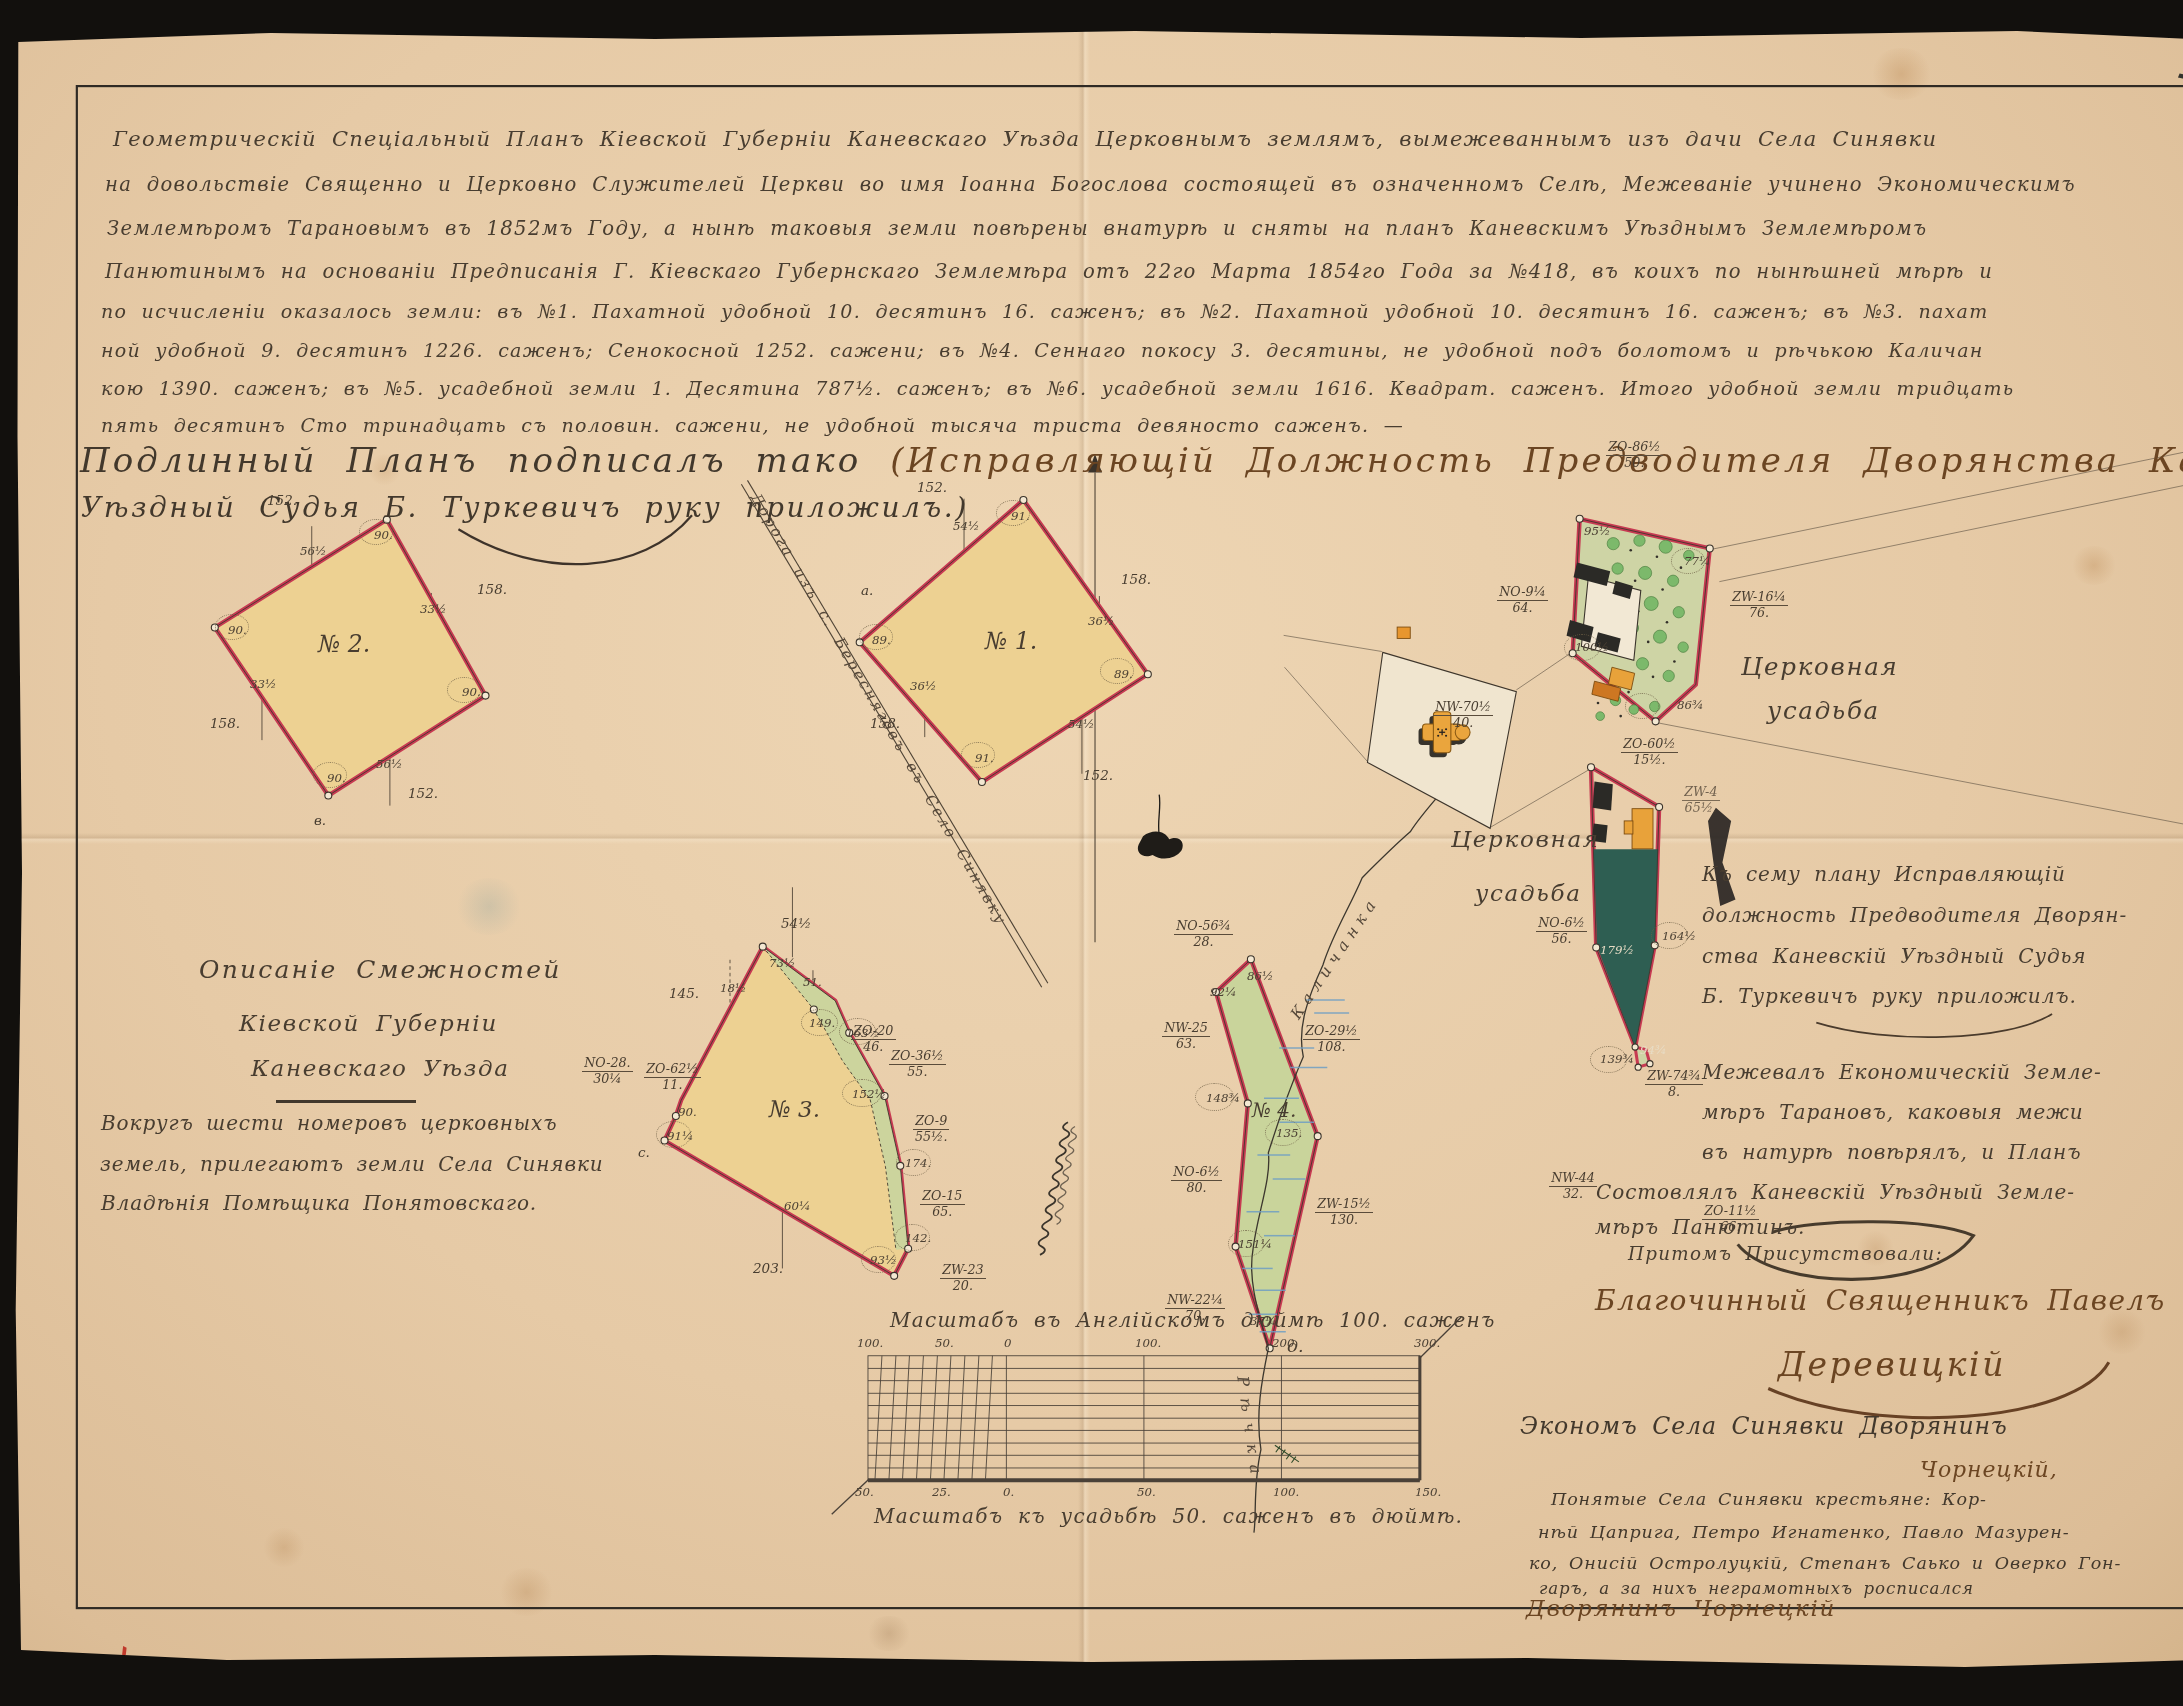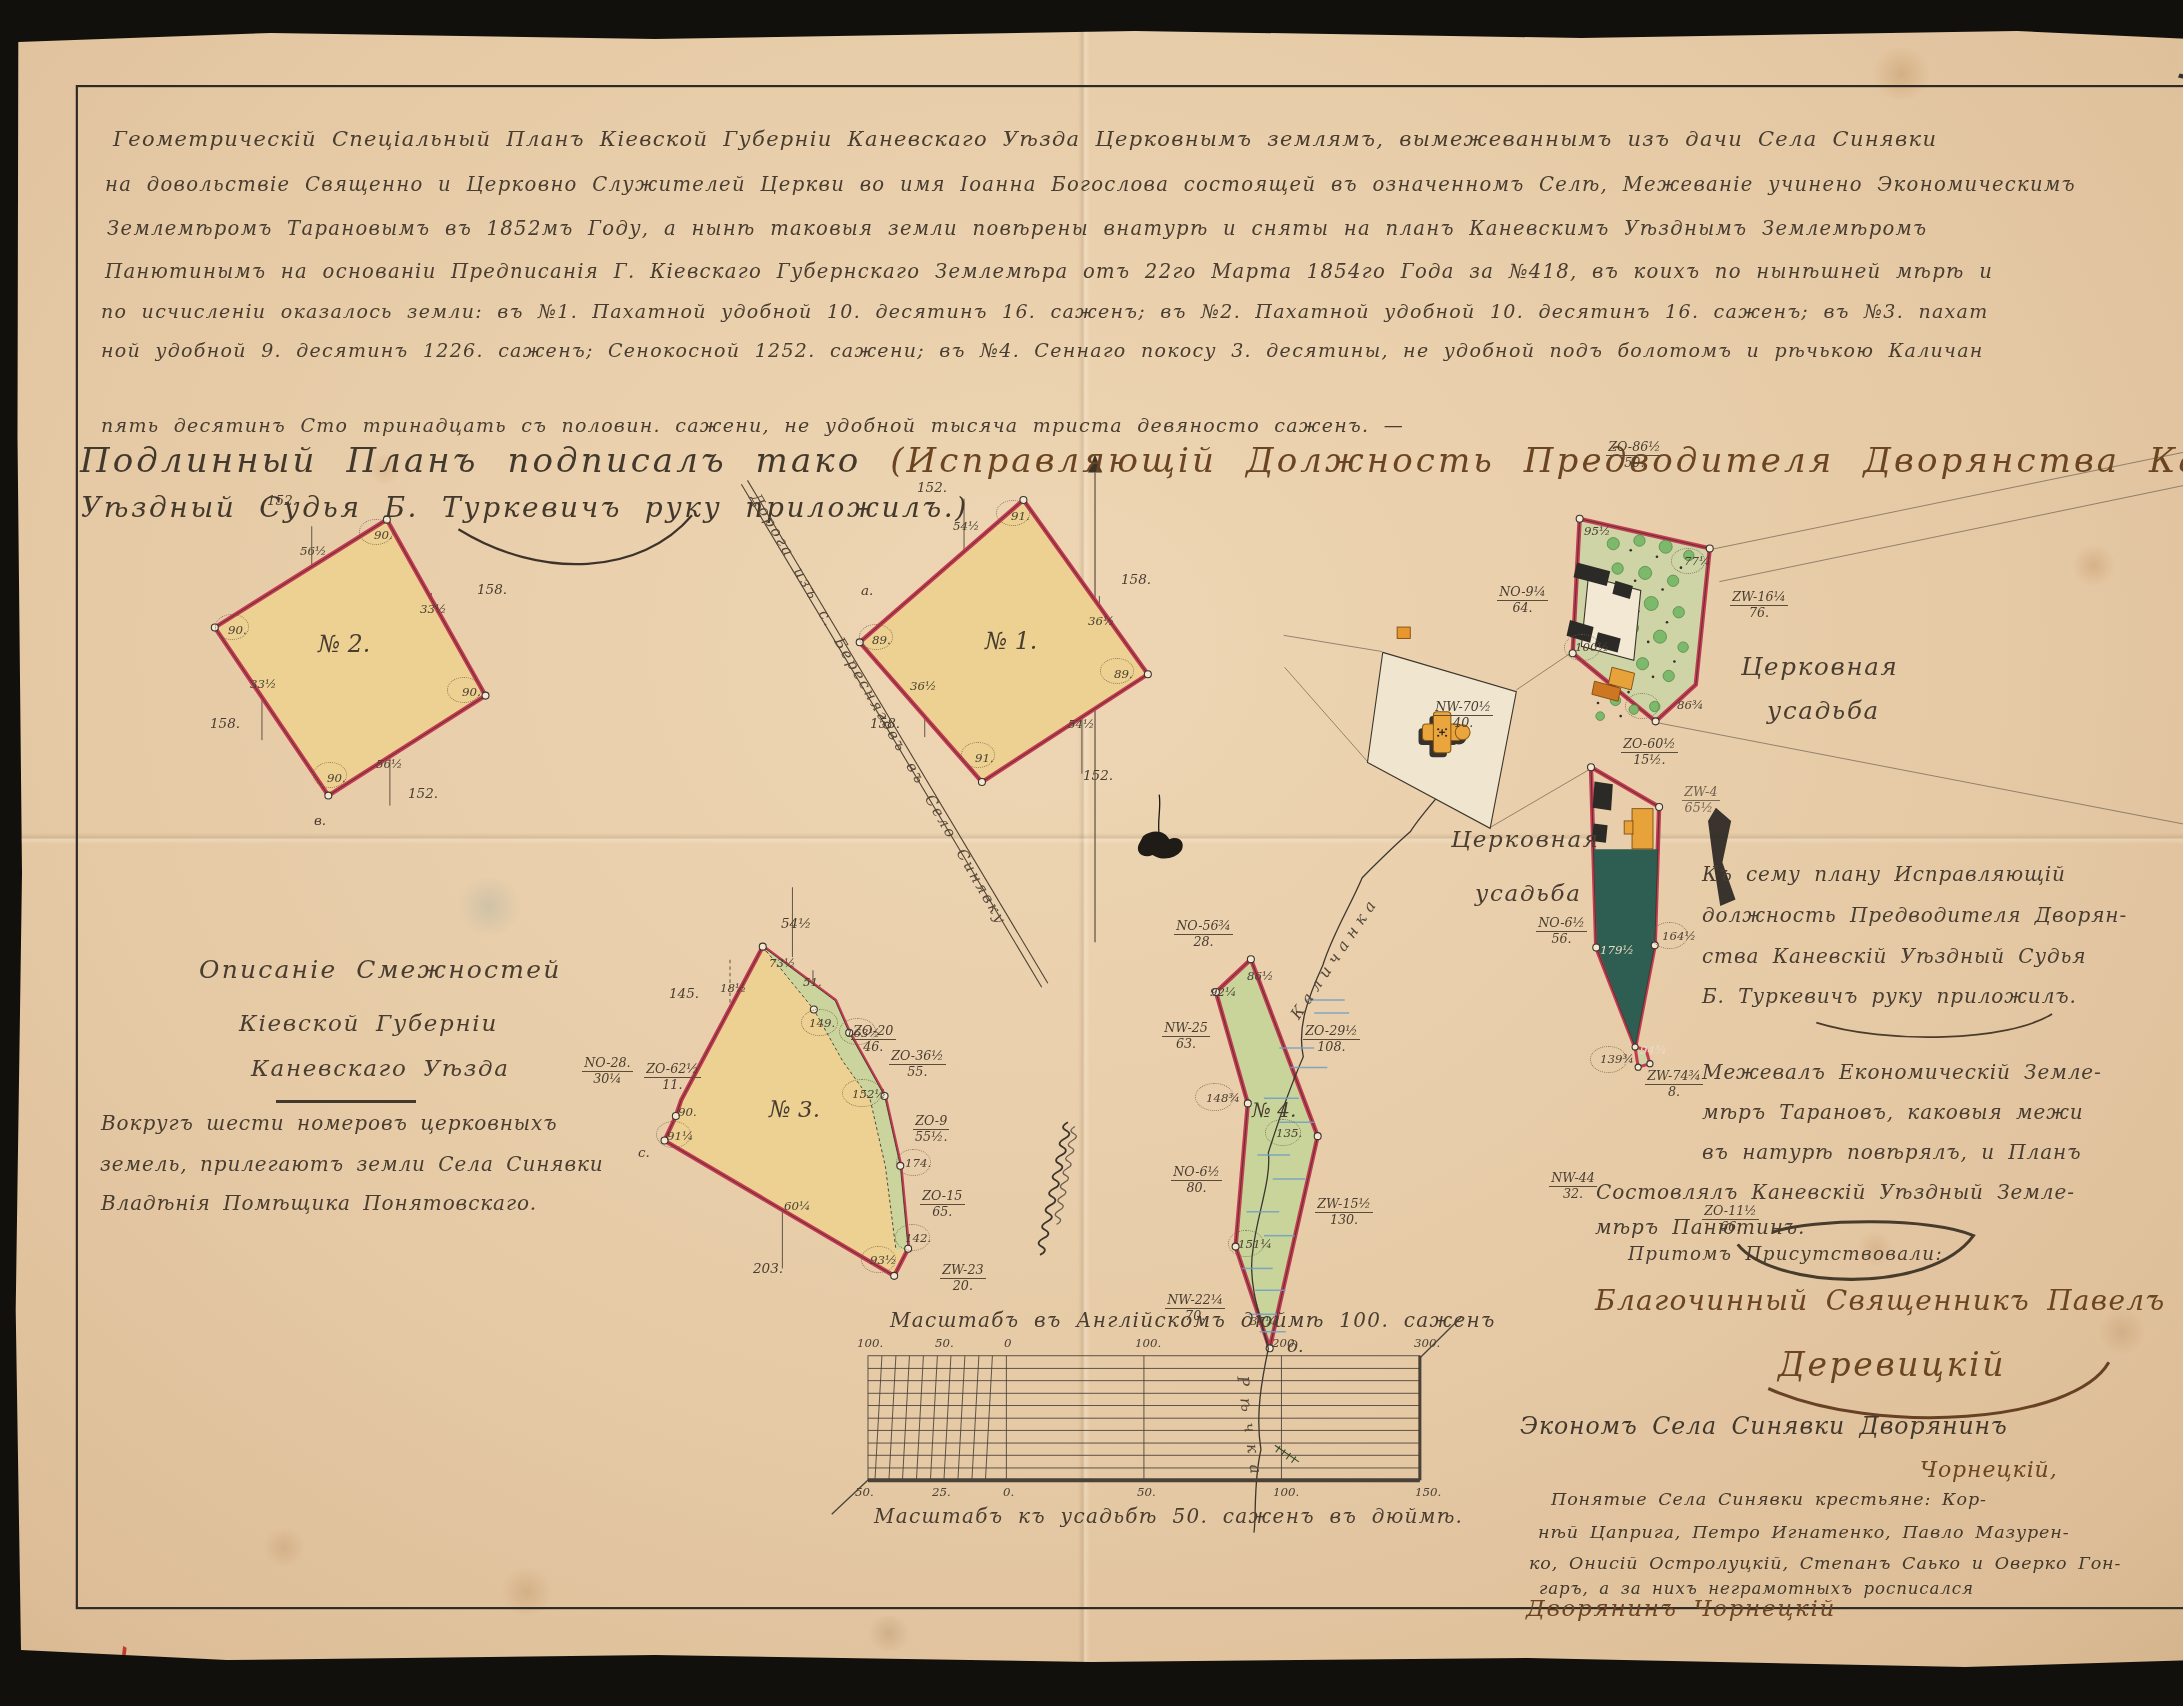--- a/index.html
+++ b/index.html
@@ -316,20 +316,21 @@
       <polygon points="5128,2145 5060,2190 5008,2262 5042,2345 5128,2408" fill="#12100d" stroke="#efdcbd" stroke-width="3"></polygon>
     </g>
   </svg>
 
   <div class="lbl hw" style="left:113px;top:128px;font-size:21px;">Геометрическій Спеціальный Планъ Кіевской Губерніи Каневскаго Уѣзда Церковнымъ землямъ, вымежеваннымъ изъ дачи Села Синявки</div>
   <div class="lbl hw" style="left:105px;top:175px;font-size:19.6px;">на довольствіе Священно и Церковно Служителей Церкви во имя Іоанна Богослова состоящей въ означенномъ Селѣ, Межеваніе учинено Экономическимъ</div>
   <div class="lbl hw" style="left:107px;top:219px;font-size:19.6px;">Землемѣромъ Тарановымъ въ 1852мъ Году, а нынѣ таковыя земли повѣрены внатурѣ и сняты на планъ Каневскимъ Уѣзднымъ Землемѣромъ</div>
   <div class="lbl hw" style="left:105px;top:262px;font-size:19.6px;">Панютинымъ на основаніи Предписанія Г. Кіевскаго Губернскаго Землемѣра отъ 22го Марта 1854го Года за №418, въ коихъ по нынѣшней мѣрѣ и</div>
   <div class="lbl hw" style="left:101px;top:302px;font-size:19px;">по исчисленіи оказалось земли: въ №1. Пахатной удобной 10. десятинъ 16. саженъ; въ №2. Пахатной удобной 10. десятинъ 16. саженъ; въ №3. пахат</div>
   <div class="lbl hw" style="left:101px;top:341px;font-size:19px;">ной удобной 9. десятинъ 1226. саженъ; Сенокосной 1252. сажени; въ №4. Сеннаго покосу 3. десятины, не удобной подъ болотомъ и рѣчькою Каличан</div>
+  <div class="lbl hw" style="left:101px;top:379px;font-size:19px;">кою 1390. саженъ; въ №5. усадебной земли 1. Десятина 787½. саженъ; въ №6. усадебной земли 1616. Квадрат. саженъ. Итого удобной земли тридцать</div>
   <div class="lbl hw" style="left:101px;top:416px;font-size:19px;">пять десятинъ Сто тринадцать съ половин. сажени, не удобной тысяча триста девяносто саженъ. —</div>
 
   <div class="lbl" style="left:80px;top:443px;font-size:34px;letter-spacing:3.1px;word-spacing:15px;">
     <span class="darkink">Подлинный Планъ подписалъ тако </span><span class="brown">(Исправляющій Должность Предводителя Дворянства Каневскій</span>
   </div>
   <div class="lbl darkink" style="left:81px;top:493px;font-size:28px;letter-spacing:2.6px;word-spacing:11.4px;">Уѣздный Судья Б. Туркевичъ руку приложилъ.)</div>
 
   <div class="lbl" style="left:2178px;top:21px;font-size:70px;font-weight:bold;color:#33322d;transform:rotate(12deg);">1</div>
 
   <div class="lbl" style="left:318px;top:632px;font-size:23.6px;">№ 2.</div>

